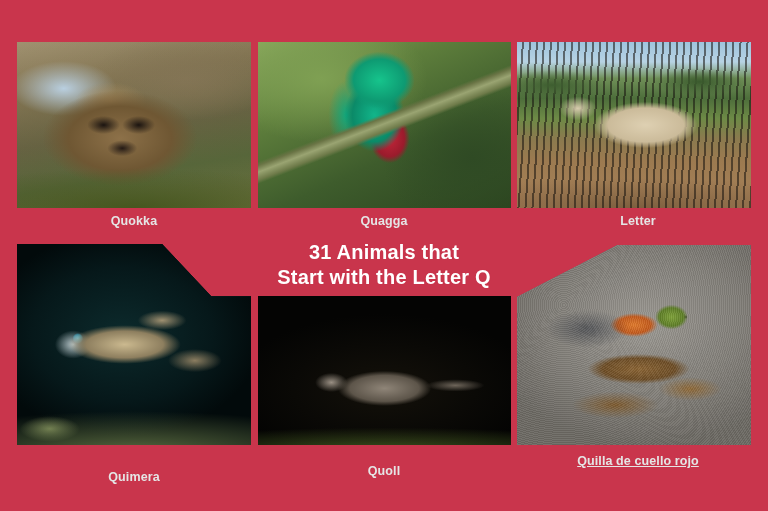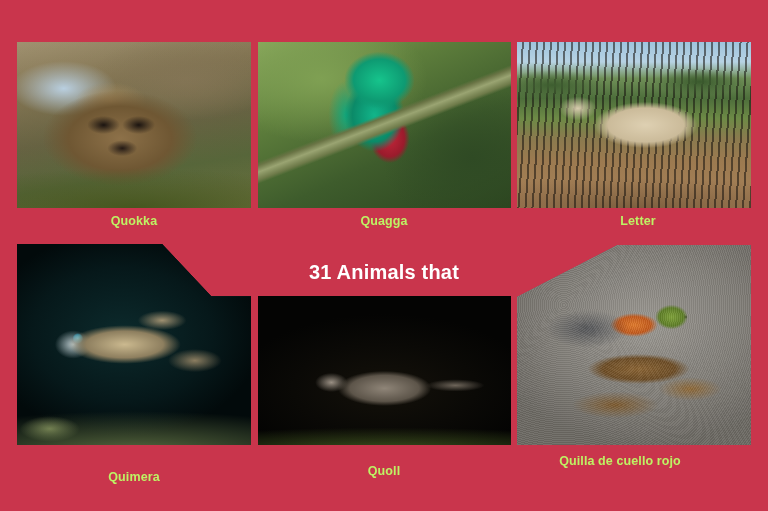--- a/index.html
+++ b/index.html
@@ -30,21 +30,21 @@
   .tile .photo {
     position: absolute;
     inset: 0;
     width: 100%;
     height: 100%;
   }
 
   
   .caption {
     position: absolute;
-    color: #bef264;
+    color: #e5e5e5;
     font-family: "Liberation Sans", sans-serif;
     font-weight: bold;
     font-size: 12.5px;
     letter-spacing: 0.1px;
     text-align: center;
     white-space: nowrap;
     transform: translateX(-50%);
   }
 
   
@@ -53,21 +53,21 @@
     color: #ffffff;
     font-family: "Liberation Sans", sans-serif;
     font-weight: bold;
     font-size: 20px;
     line-height: 25px;
     text-align: center;
     letter-spacing: 0.2px;
     z-index: 6;
     text-shadow: 0 0 1px rgba(201,53,76,0.6);
   }
-  .title-line { display: block; margin-top: 20px; }
+  .title-line { display: block; }
 
   
 
   
   .art-quokka {
     background:
       radial-gradient(ellipse 46% 40% at 44% 58%, #8d7149 0%, #6f5733 48%, rgba(111,87,51,0) 72%),
       radial-gradient(ellipse 22% 17% at 40% 36%, #a58a5d 0%, rgba(165,138,93,0) 70%),
       radial-gradient(ellipse 30% 22% at 20% 28%, #b9cfe0 0%, rgba(185,207,224,0.1) 75%),
       radial-gradient(ellipse 60% 36% at 72% 22%, #7d6a45 0%, rgba(125,106,69,0) 70%),
@@ -236,19 +236,20 @@
 
   <div class="tile" style="left:258px; top:296px; width:253px; height:149px;">
     <div class="photo art-quoll"></div>
   </div>
   <div class="caption" style="left:384px; top:464px;">Quoll</div>
 
   <div class="tile" style="left:517px; top:245px; width:234px; height:200px;
               clip-path: polygon(43% 0, 100% 0, 100% 100%, 0 100%, 0 26%);">
     <div class="photo art-quilla"></div>
   </div>
-  <div class="caption" style="left:620px; top:454px;">Quilla de cuello rojo</div>
+  <div class="caption" style="left:638px; top:454px;text-decoration:underline;">Quilla de cuello rojo</div>
 
   <div class="title-banner" style="left:196px; top:240px; width:376px;">
     <span class="title-line">31 Animals that</span>
+    <span class="title-line">Start with the Letter Q</span>
   </div>
 
 </div>
 
 </body></html>

